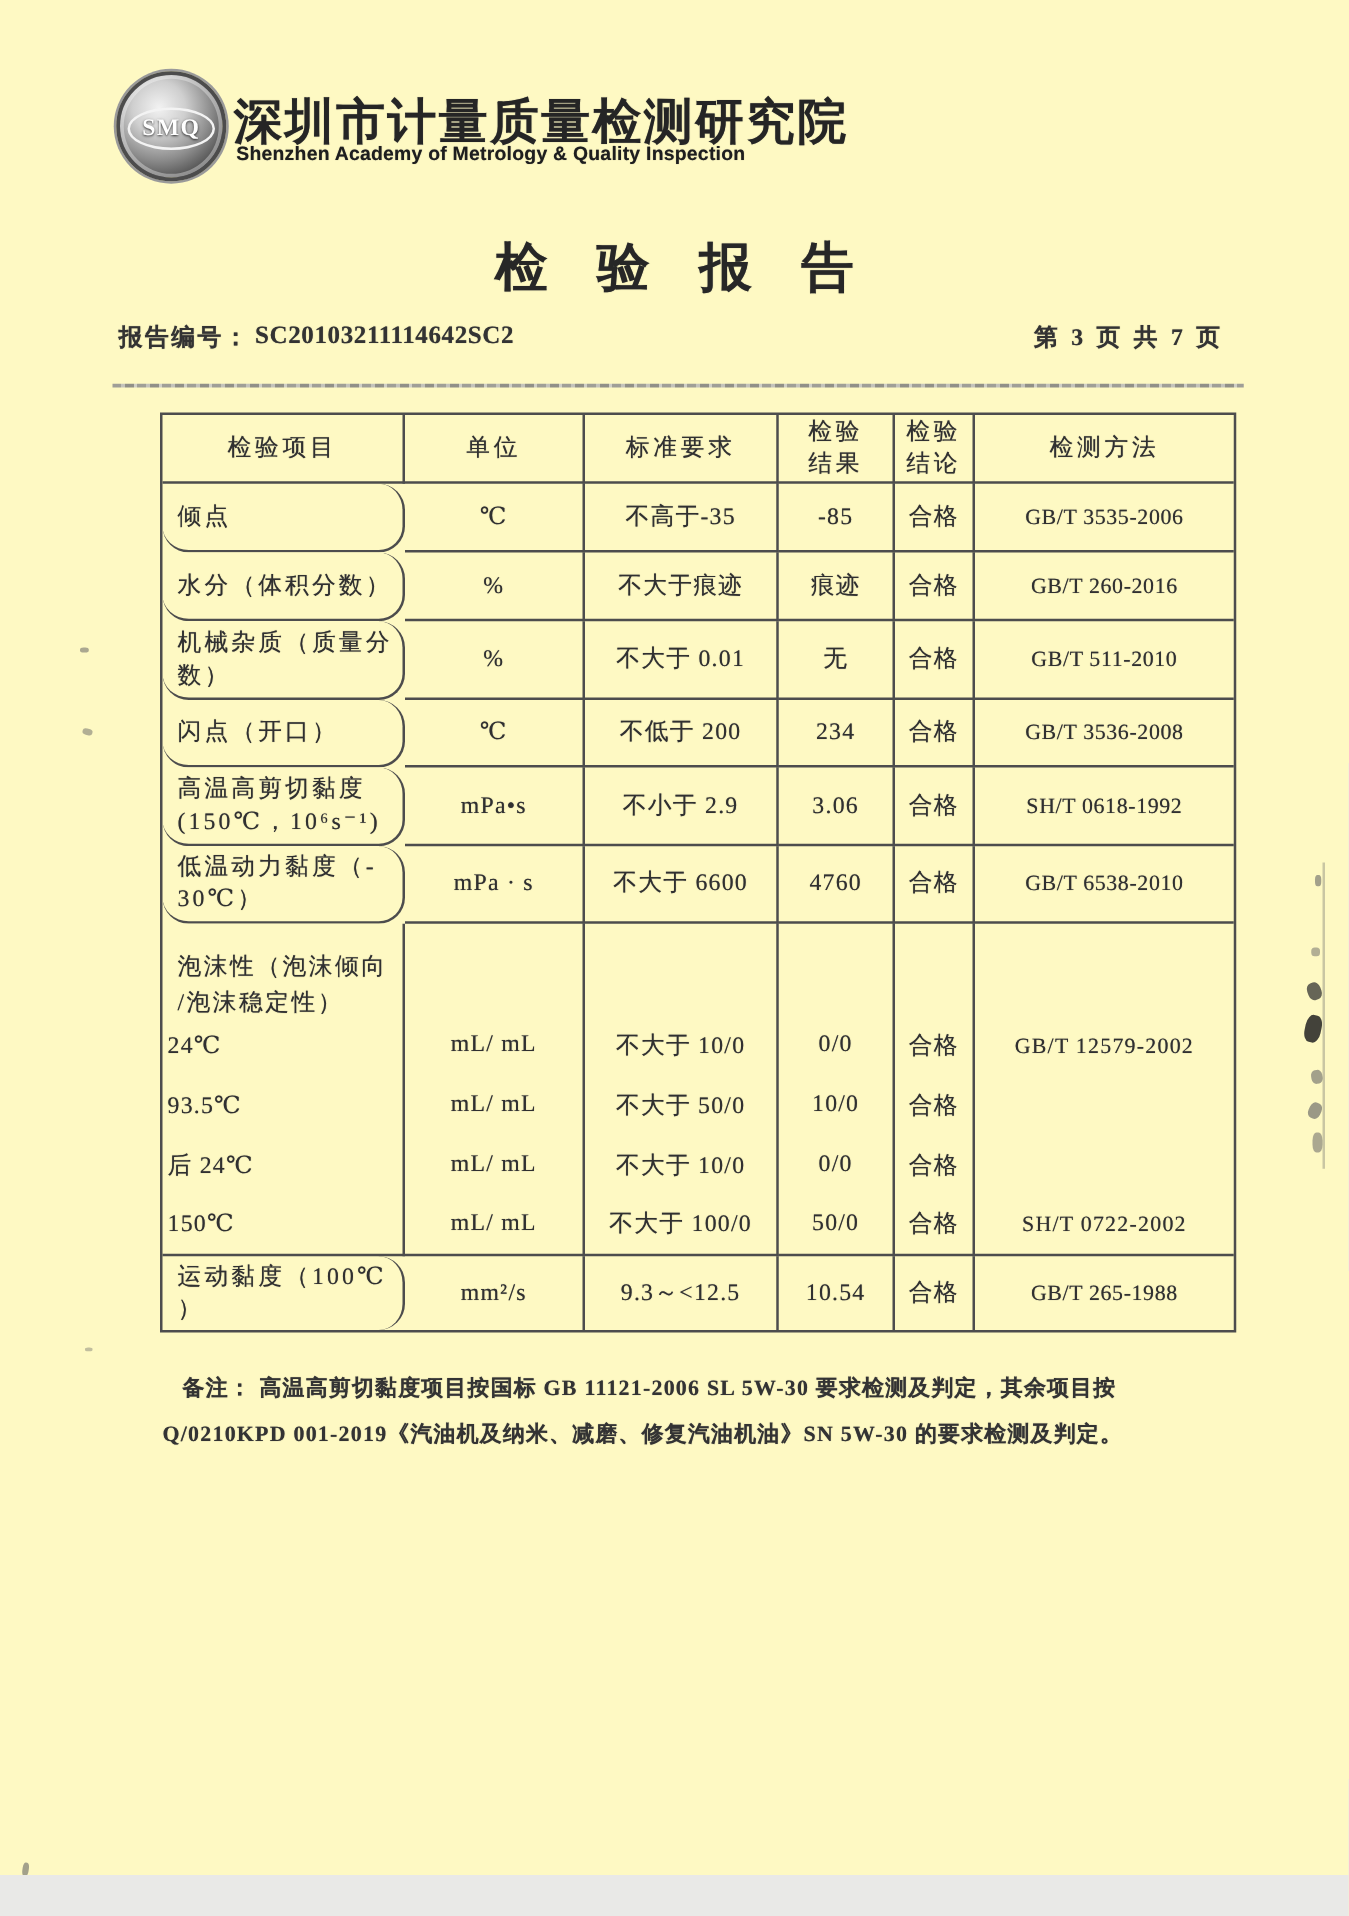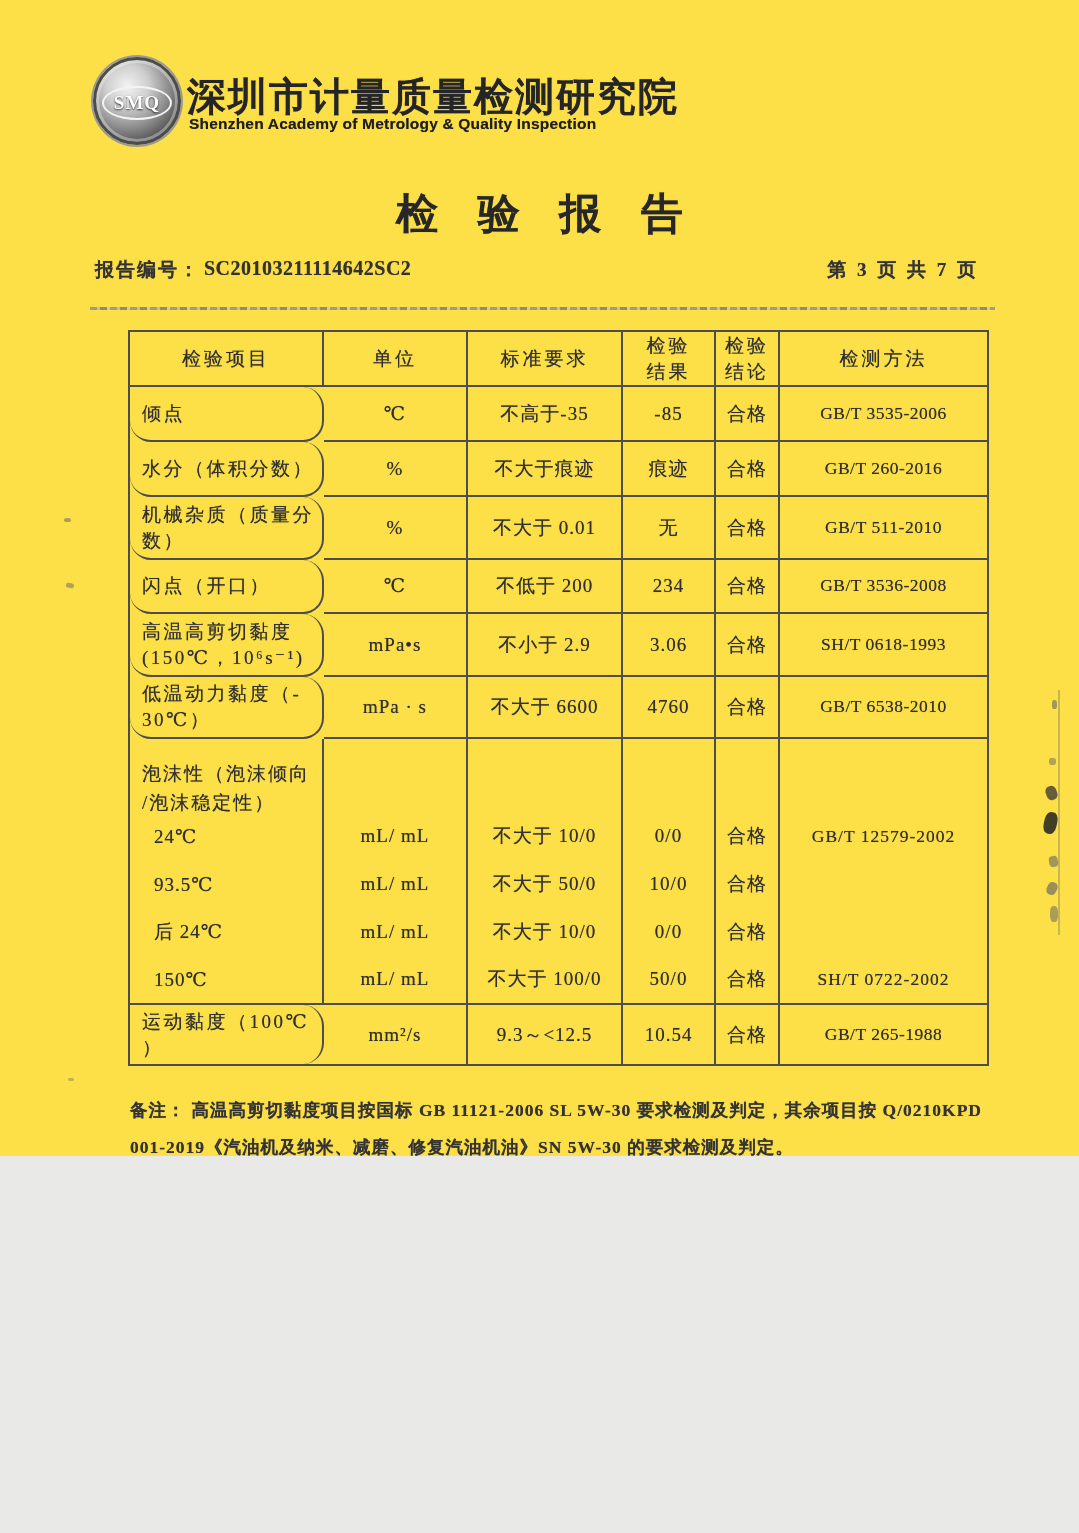--- a/index.html
+++ b/index.html
@@ -1,20 +1,20 @@
 <!DOCTYPE html>
 <html><head>
 <meta charset="utf-8">
 <style>
   * { margin:0; padding:0; box-sizing:border-box; }
   html,body { background:#e9e9e7; }
   body { font-family:"Liberation Serif","DejaVu Serif",serif; }
   #page {
-    position:relative; width:1079px; height:1156px;
-    background:#fde047; color:#333; overflow:hidden;
+    position:relative; width:1079px; height:1500px;
+    background:#fef9c3; color:#333; overflow:hidden;
     text-shadow:0 0 0.7px rgba(70,70,70,.75);
   }
   .pre { white-space:pre-line; }
 
   
   #logo {
     position:absolute; left:93px; top:57px; width:88px; height:88px;
     border-radius:50%;
     background:radial-gradient(circle at 38% 32%, #f2f2f2 0%, #cfcfcf 28%, #8d8d8d 55%, #4a4a4a 80%, #2f2f2f 100%);
     border:3px solid #4c4c4c;
@@ -69,29 +69,29 @@
   #tbl > div:nth-child(6n) { border-right:none; }
   #tbl > div.br0 { border-bottom:none; }
   .c { display:flex; align-items:center; justify-content:center; text-align:center; letter-spacing:1px; line-height:1.35; }
   .ci { justify-content:flex-start; text-align:left; padding:2px 8px 2px 12px; letter-spacing:2.5px;border-radius:21px; }
   .hd { font-size:19px; letter-spacing:3px; }
   .mth { font-size:17.5px; letter-spacing:0.5px; }
   
   .fc { display:flex; flex-direction:column; }
   .foam-head { height:74px; display:flex; align-items:flex-start; padding-top:21px; }
   .fl { height:48px; display:flex; align-items:center; justify-content:center; letter-spacing:1px; }
-  .fc-item .fl { justify-content:flex-start; padding-left:24px; }
+  .fc-item .fl { justify-content:flex-start; padding-left:4px; }
   .fc-item .foam-head { padding-left:12px; letter-spacing:2px; line-height:1.5; }
 
   
   #remark {
     position:absolute; left:130px; top:1092px; width:856px;
     font-size:17.5px; font-weight:600; line-height:2.1; letter-spacing:1px; color:#333;
   }
-  #remark .lbl { font-weight:700; margin-right:6px; }
+  #remark .lbl { font-weight:700; margin-right:6px;margin-left:16px; }
 
   
   .art { position:absolute; background:#666; border-radius:40%; }
 </style>
 </head>
 <body>
 
 <div id="page">
 
   <div id="logo">
@@ -147,21 +147,21 @@
     <div class="c">234</div>
     <div class="c">合格</div>
     <div class="c mth">GB/T 3536-2008</div>
 
     <div class="c ci pre">高温高剪切黏度
 (150℃，10⁶s⁻¹)</div>
     <div class="c">mPa•s</div>
     <div class="c">不小于 2.9</div>
     <div class="c">3.06</div>
     <div class="c">合格</div>
-    <div class="c mth">SH/T 0618-1993</div>
+    <div class="c mth">SH/T 0618-1992</div>
 
     <div class="c ci pre">低温动力黏度（-
 30℃）</div>
     <div class="c">mPa · s</div>
     <div class="c">不大于 6600</div>
     <div class="c">4760</div>
     <div class="c">合格</div>
     <div class="c mth">GB/T 6538-2010</div>
 
     <div class="fc fc-item">

